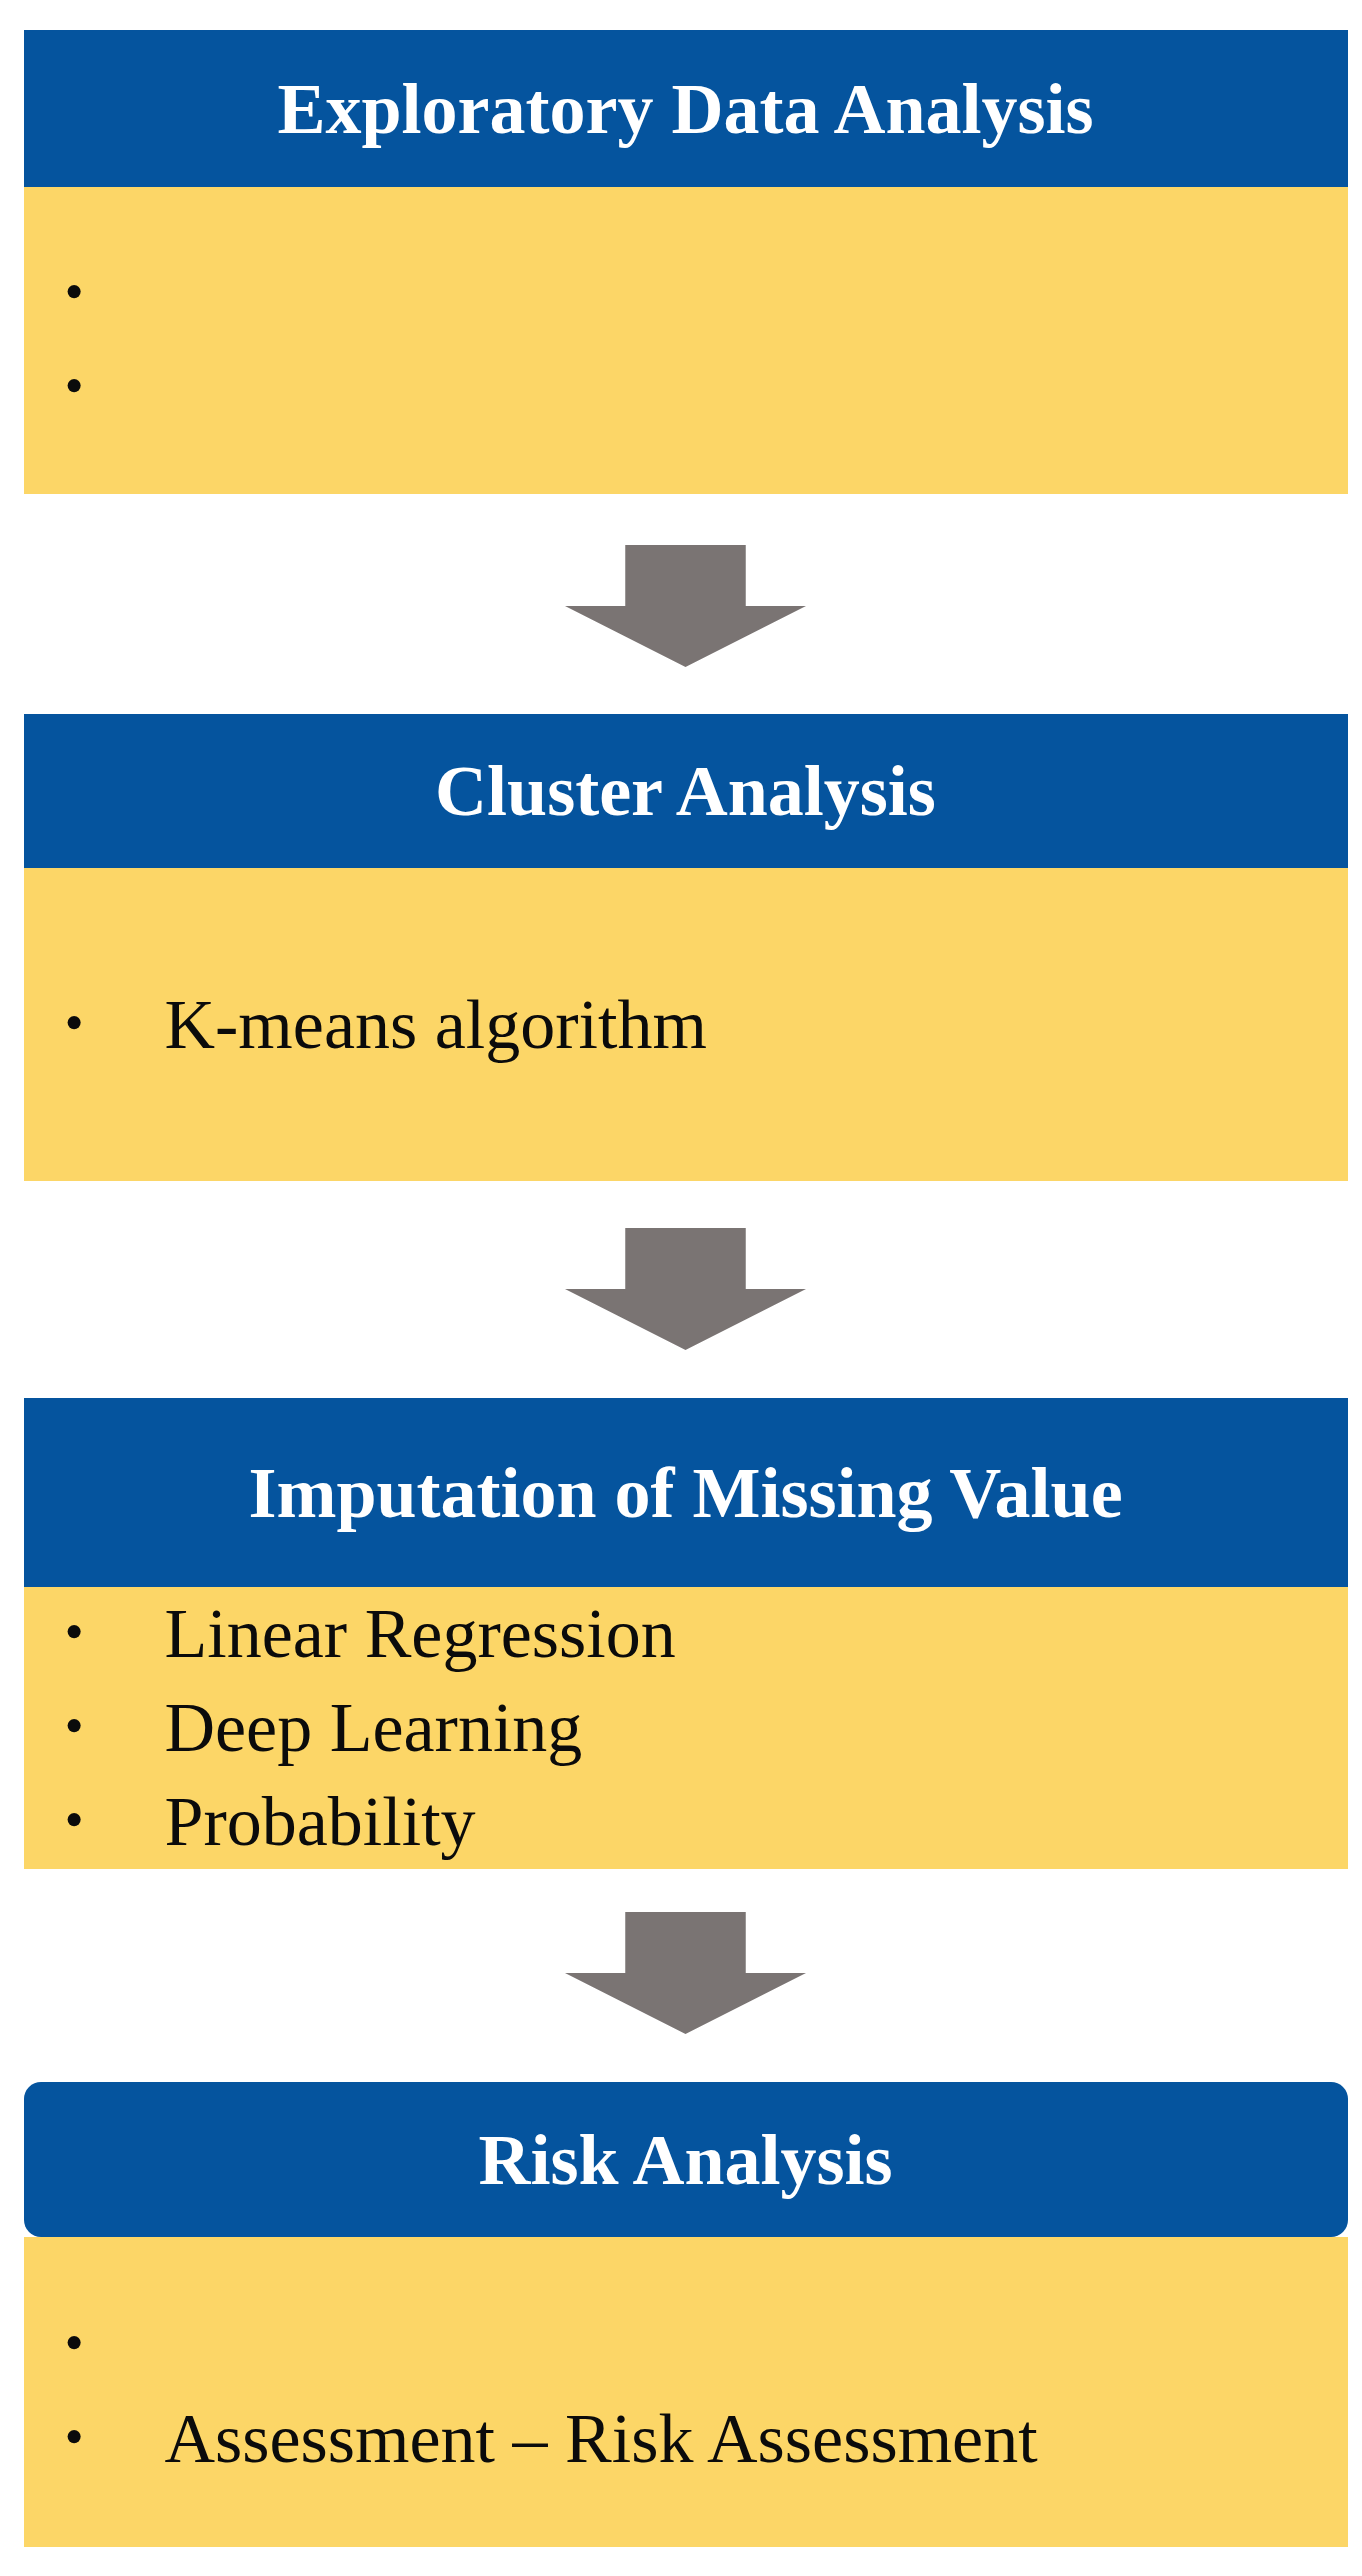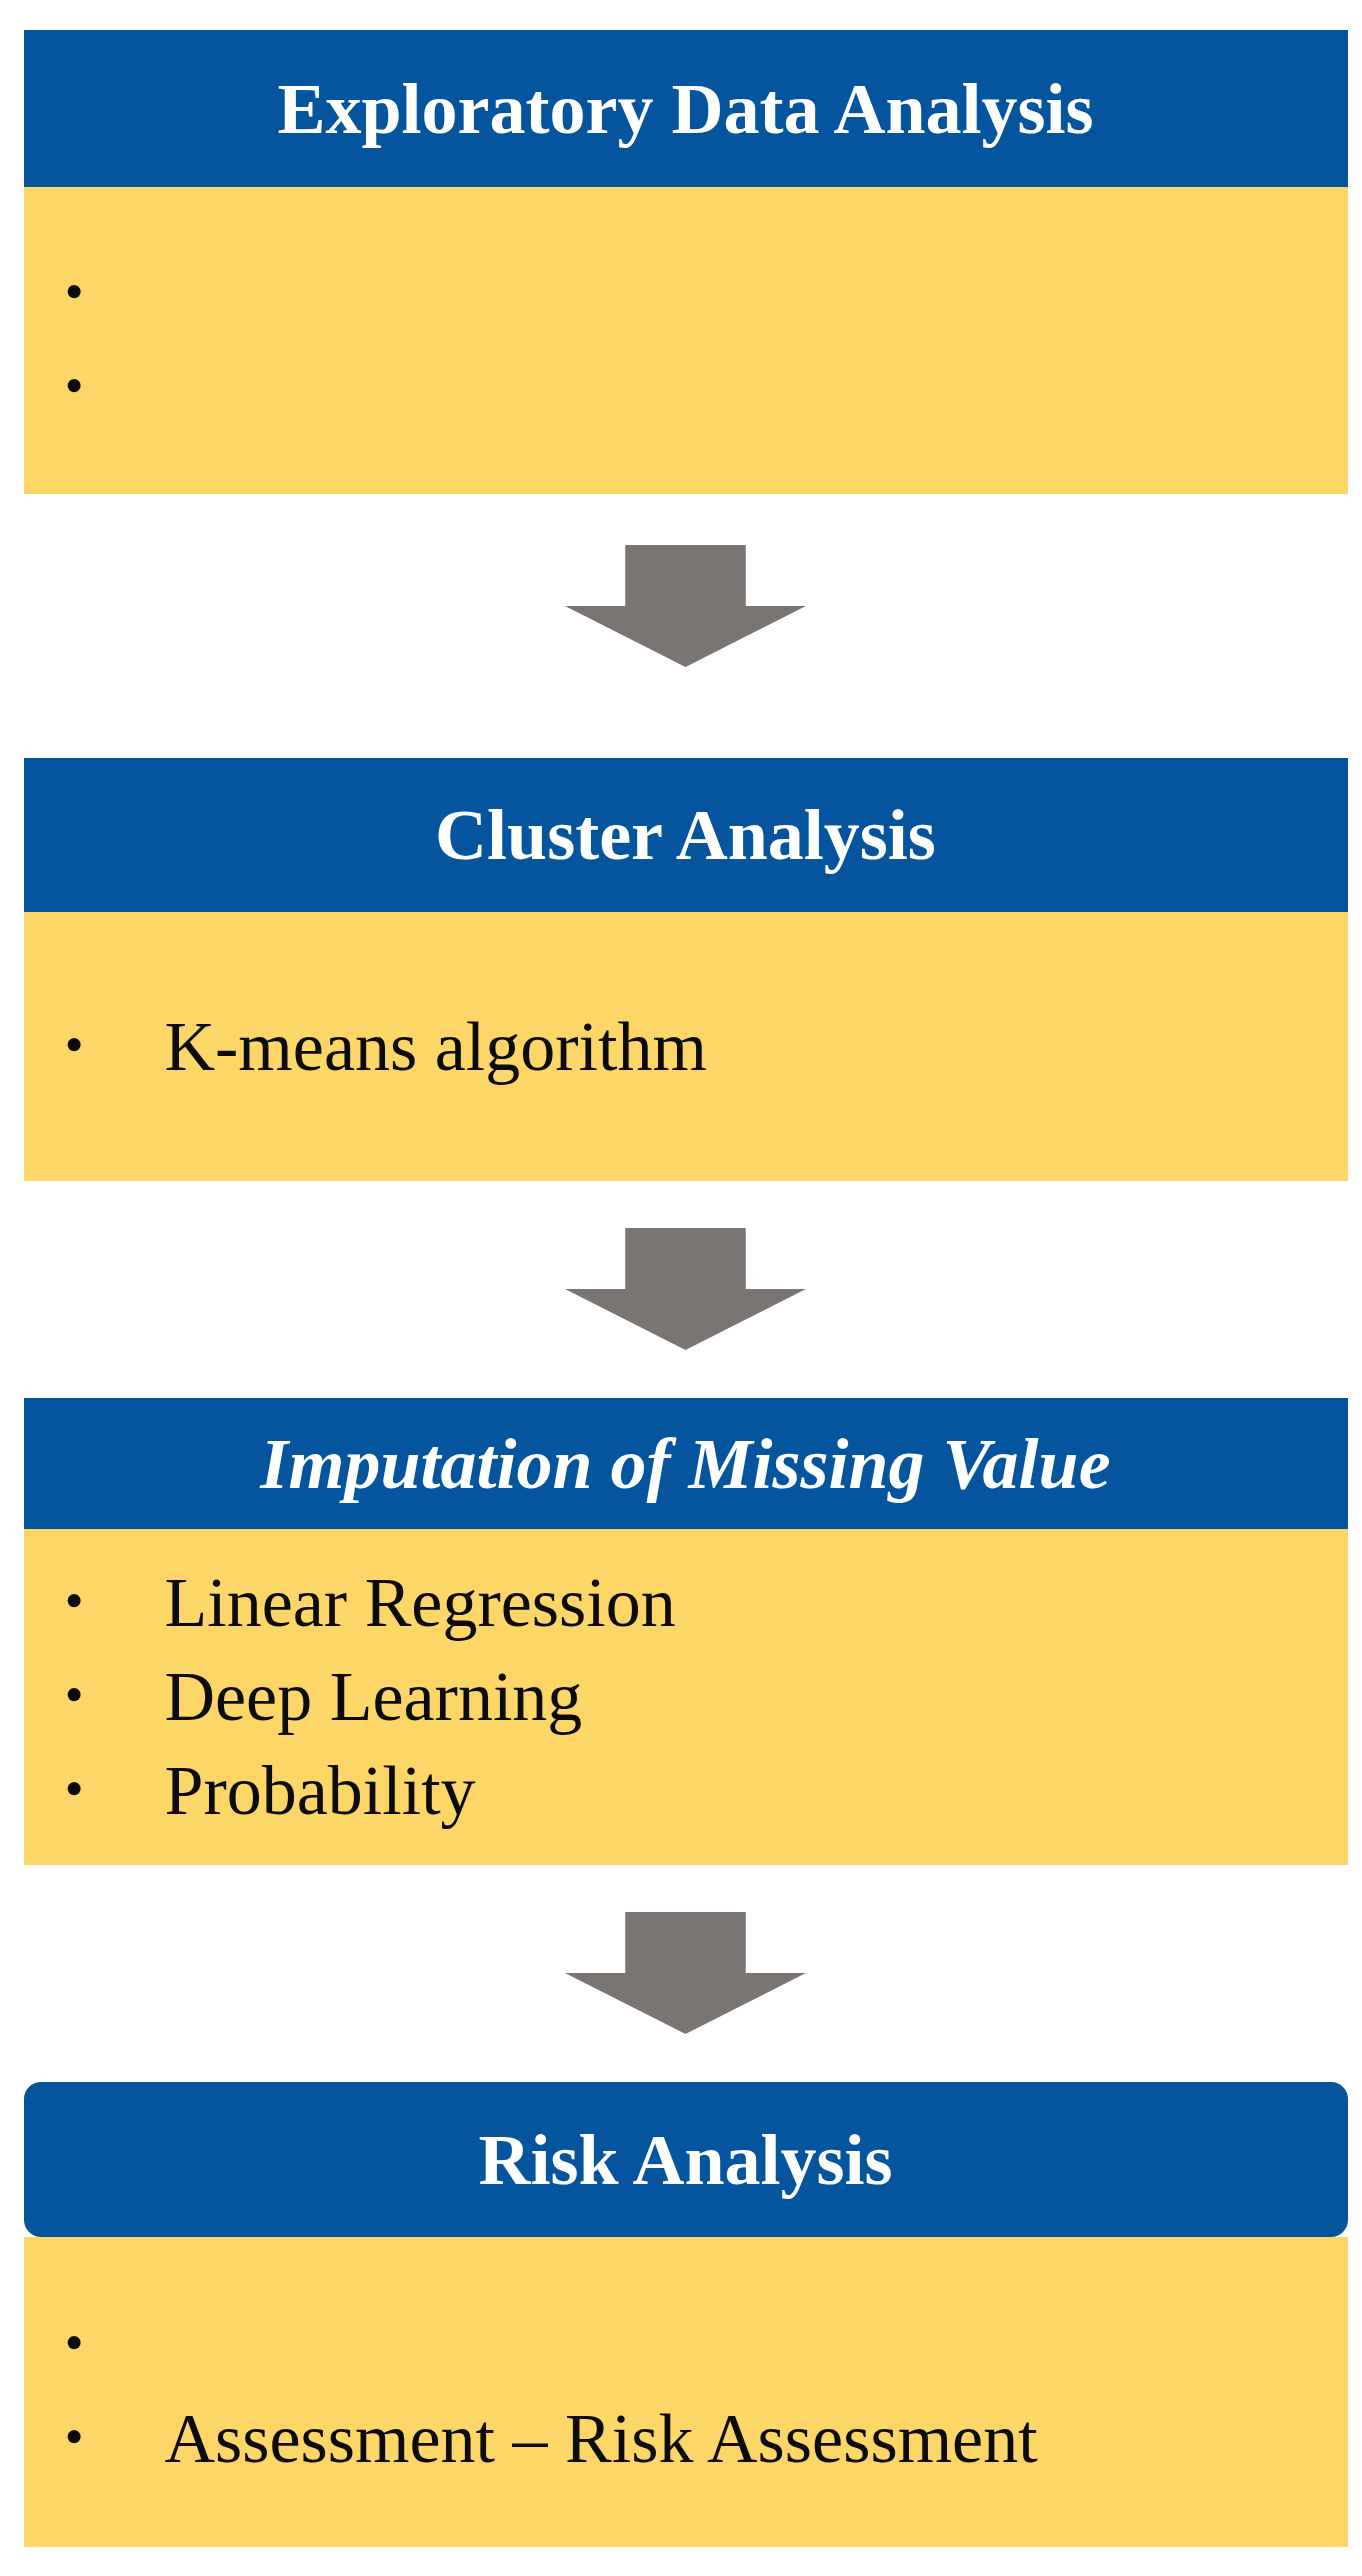--- a/index.html
+++ b/index.html
@@ -71,23 +71,23 @@
     left: 41px;
     top: 50%;
     transform: translateY(-54%);
     font-size: 55px;
     color: #0b0b0b;
   }
   
   #stage-1 { top: 30px;   height: 464px; }
   #stage-1 .stage-header { height: 157px; }
   #stage-2 { top: 714px;  height: 467px; }
-  #stage-2 .stage-header { height: 154px; margin-top: 44px; }
+  #stage-2 .stage-header { height: 154px; }
   #stage-3 { top: 1398px; height: 467px; }
-  #stage-3 .stage-header { height: 131px; font-style: italic; }
+  #stage-3 .stage-header { height: 189px; }
   #stage-4 { top: 2082px; height: 465px; }
   #stage-4 .stage-header { height: 155px; border-radius: 17px; }
 
   .down-arrow {
     position: absolute;
     left: 565px;
     width: 241px;
     height: 122px;
     background: #7A7473;
     clip-path: polygon(25% 0%, 75% 0%, 75% 50%, 100% 50%, 50% 100%, 0% 50%, 25% 50%);

